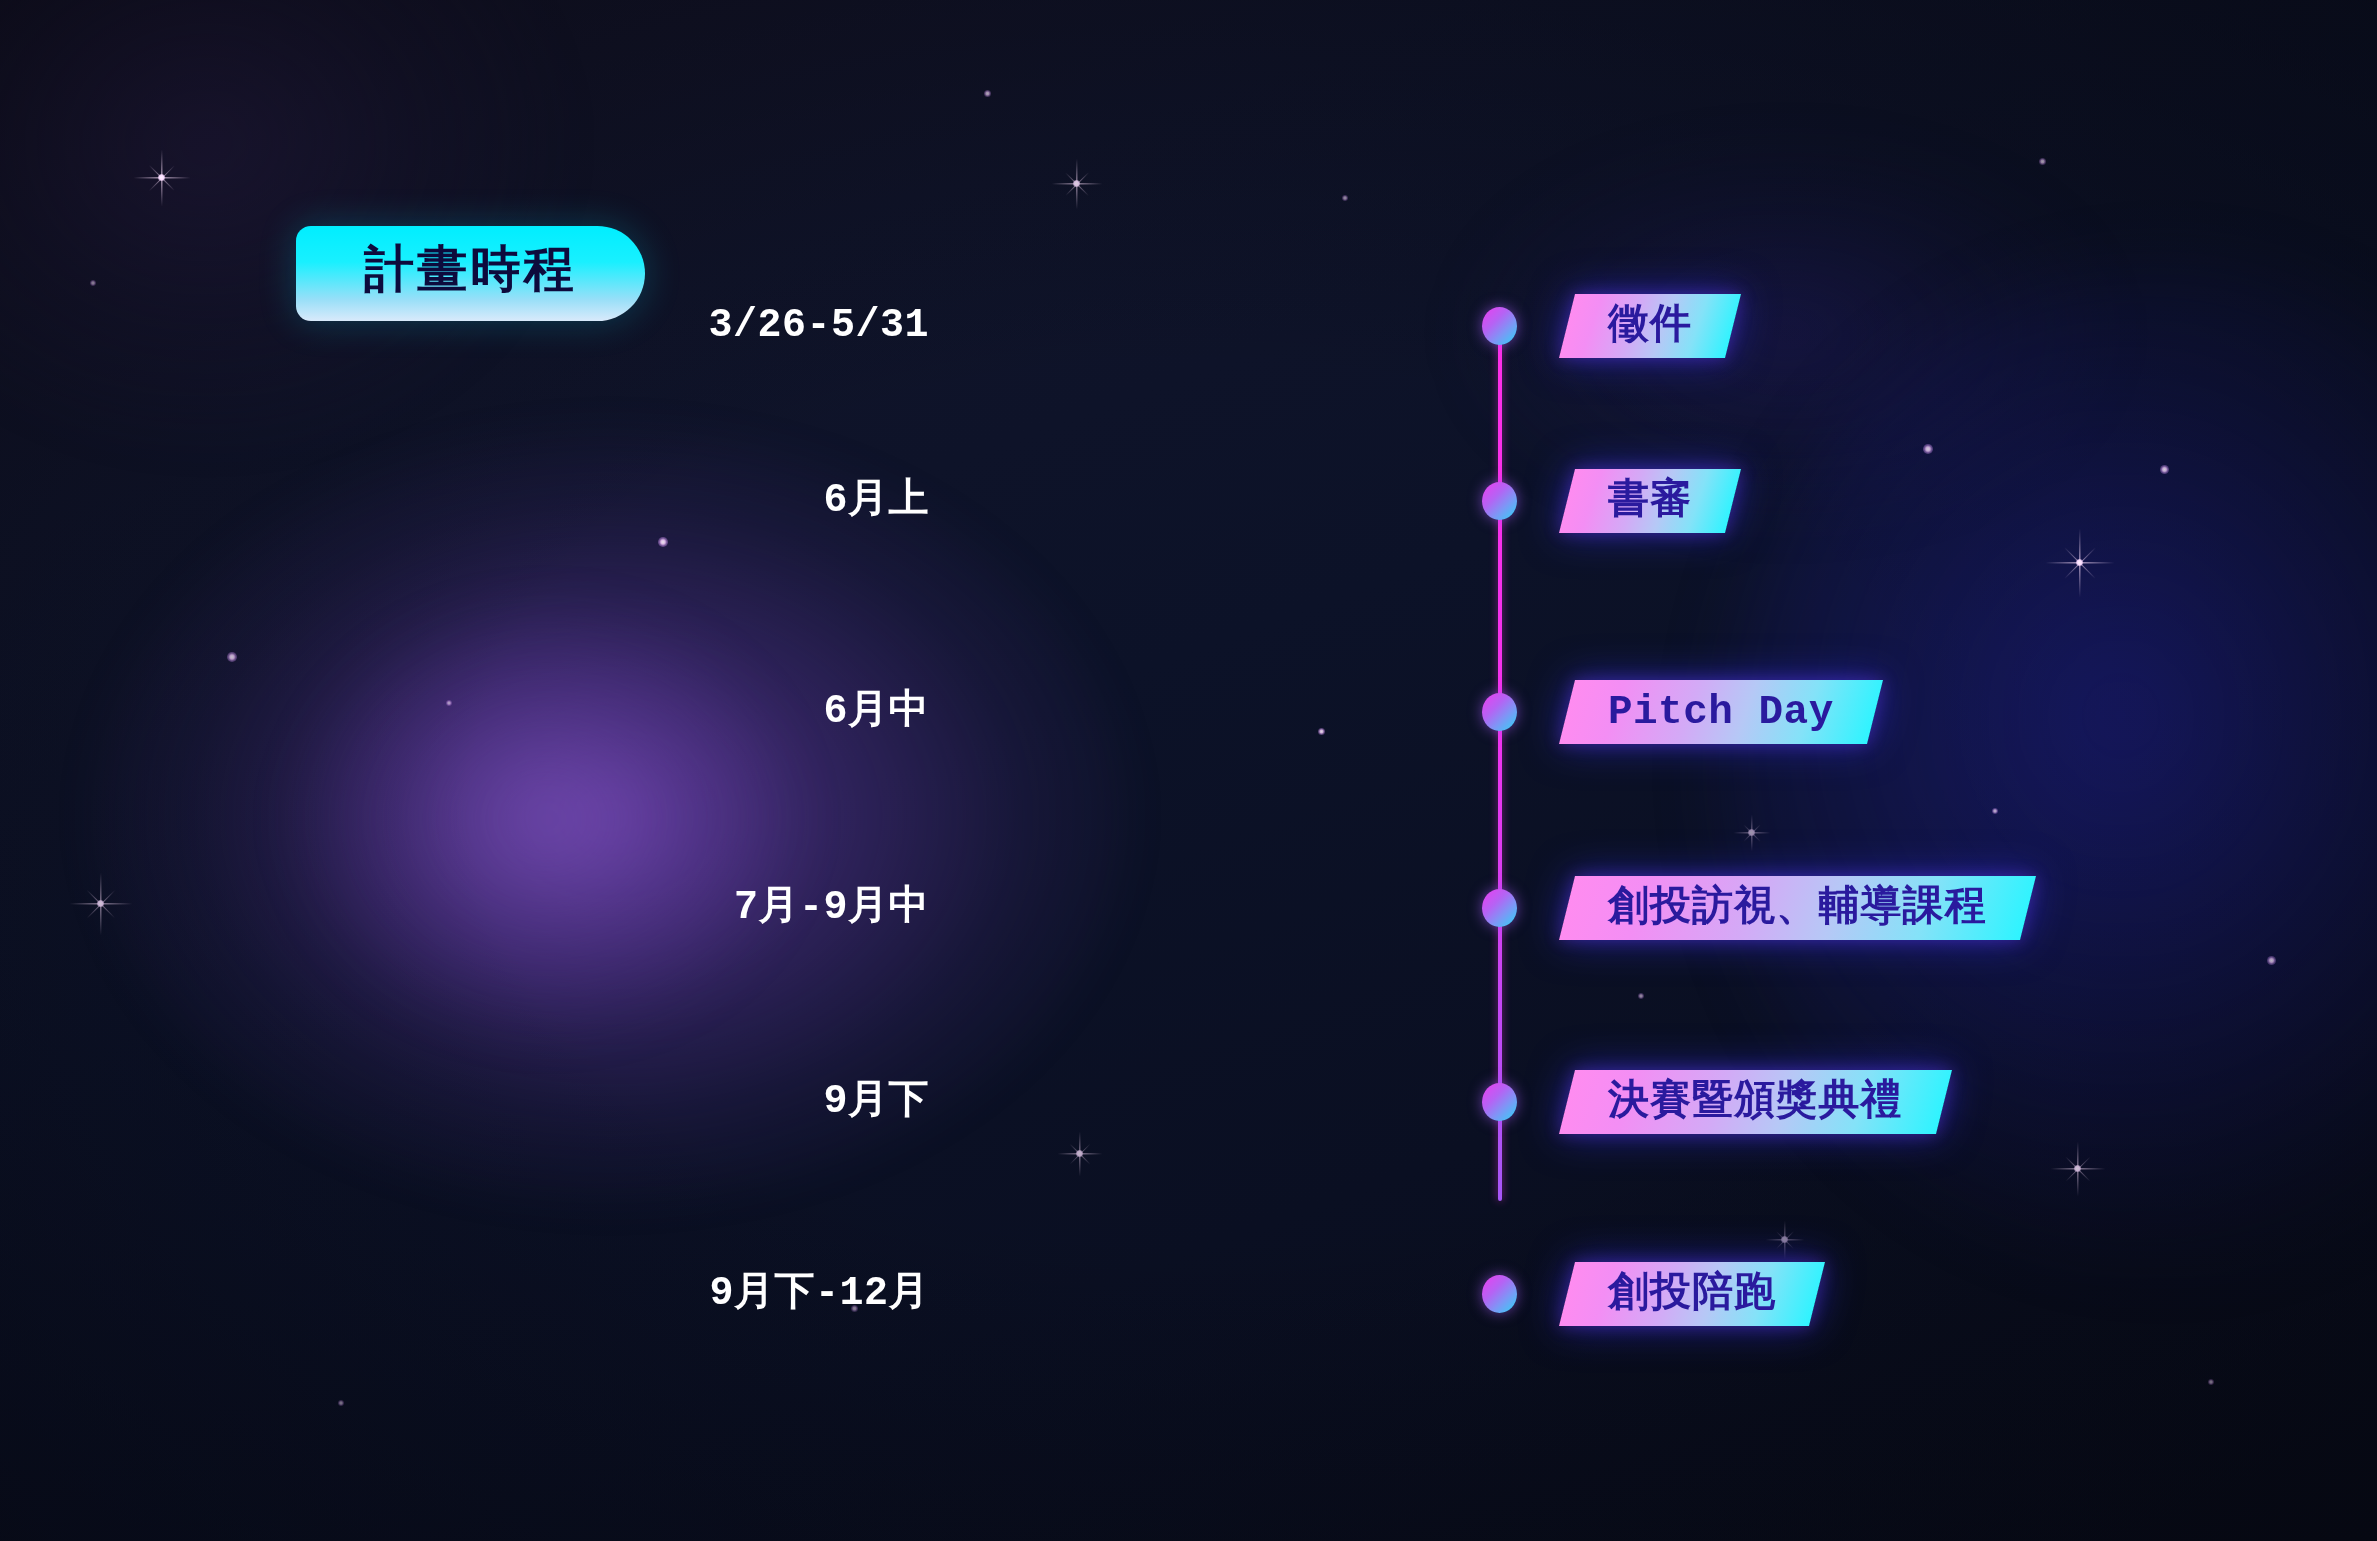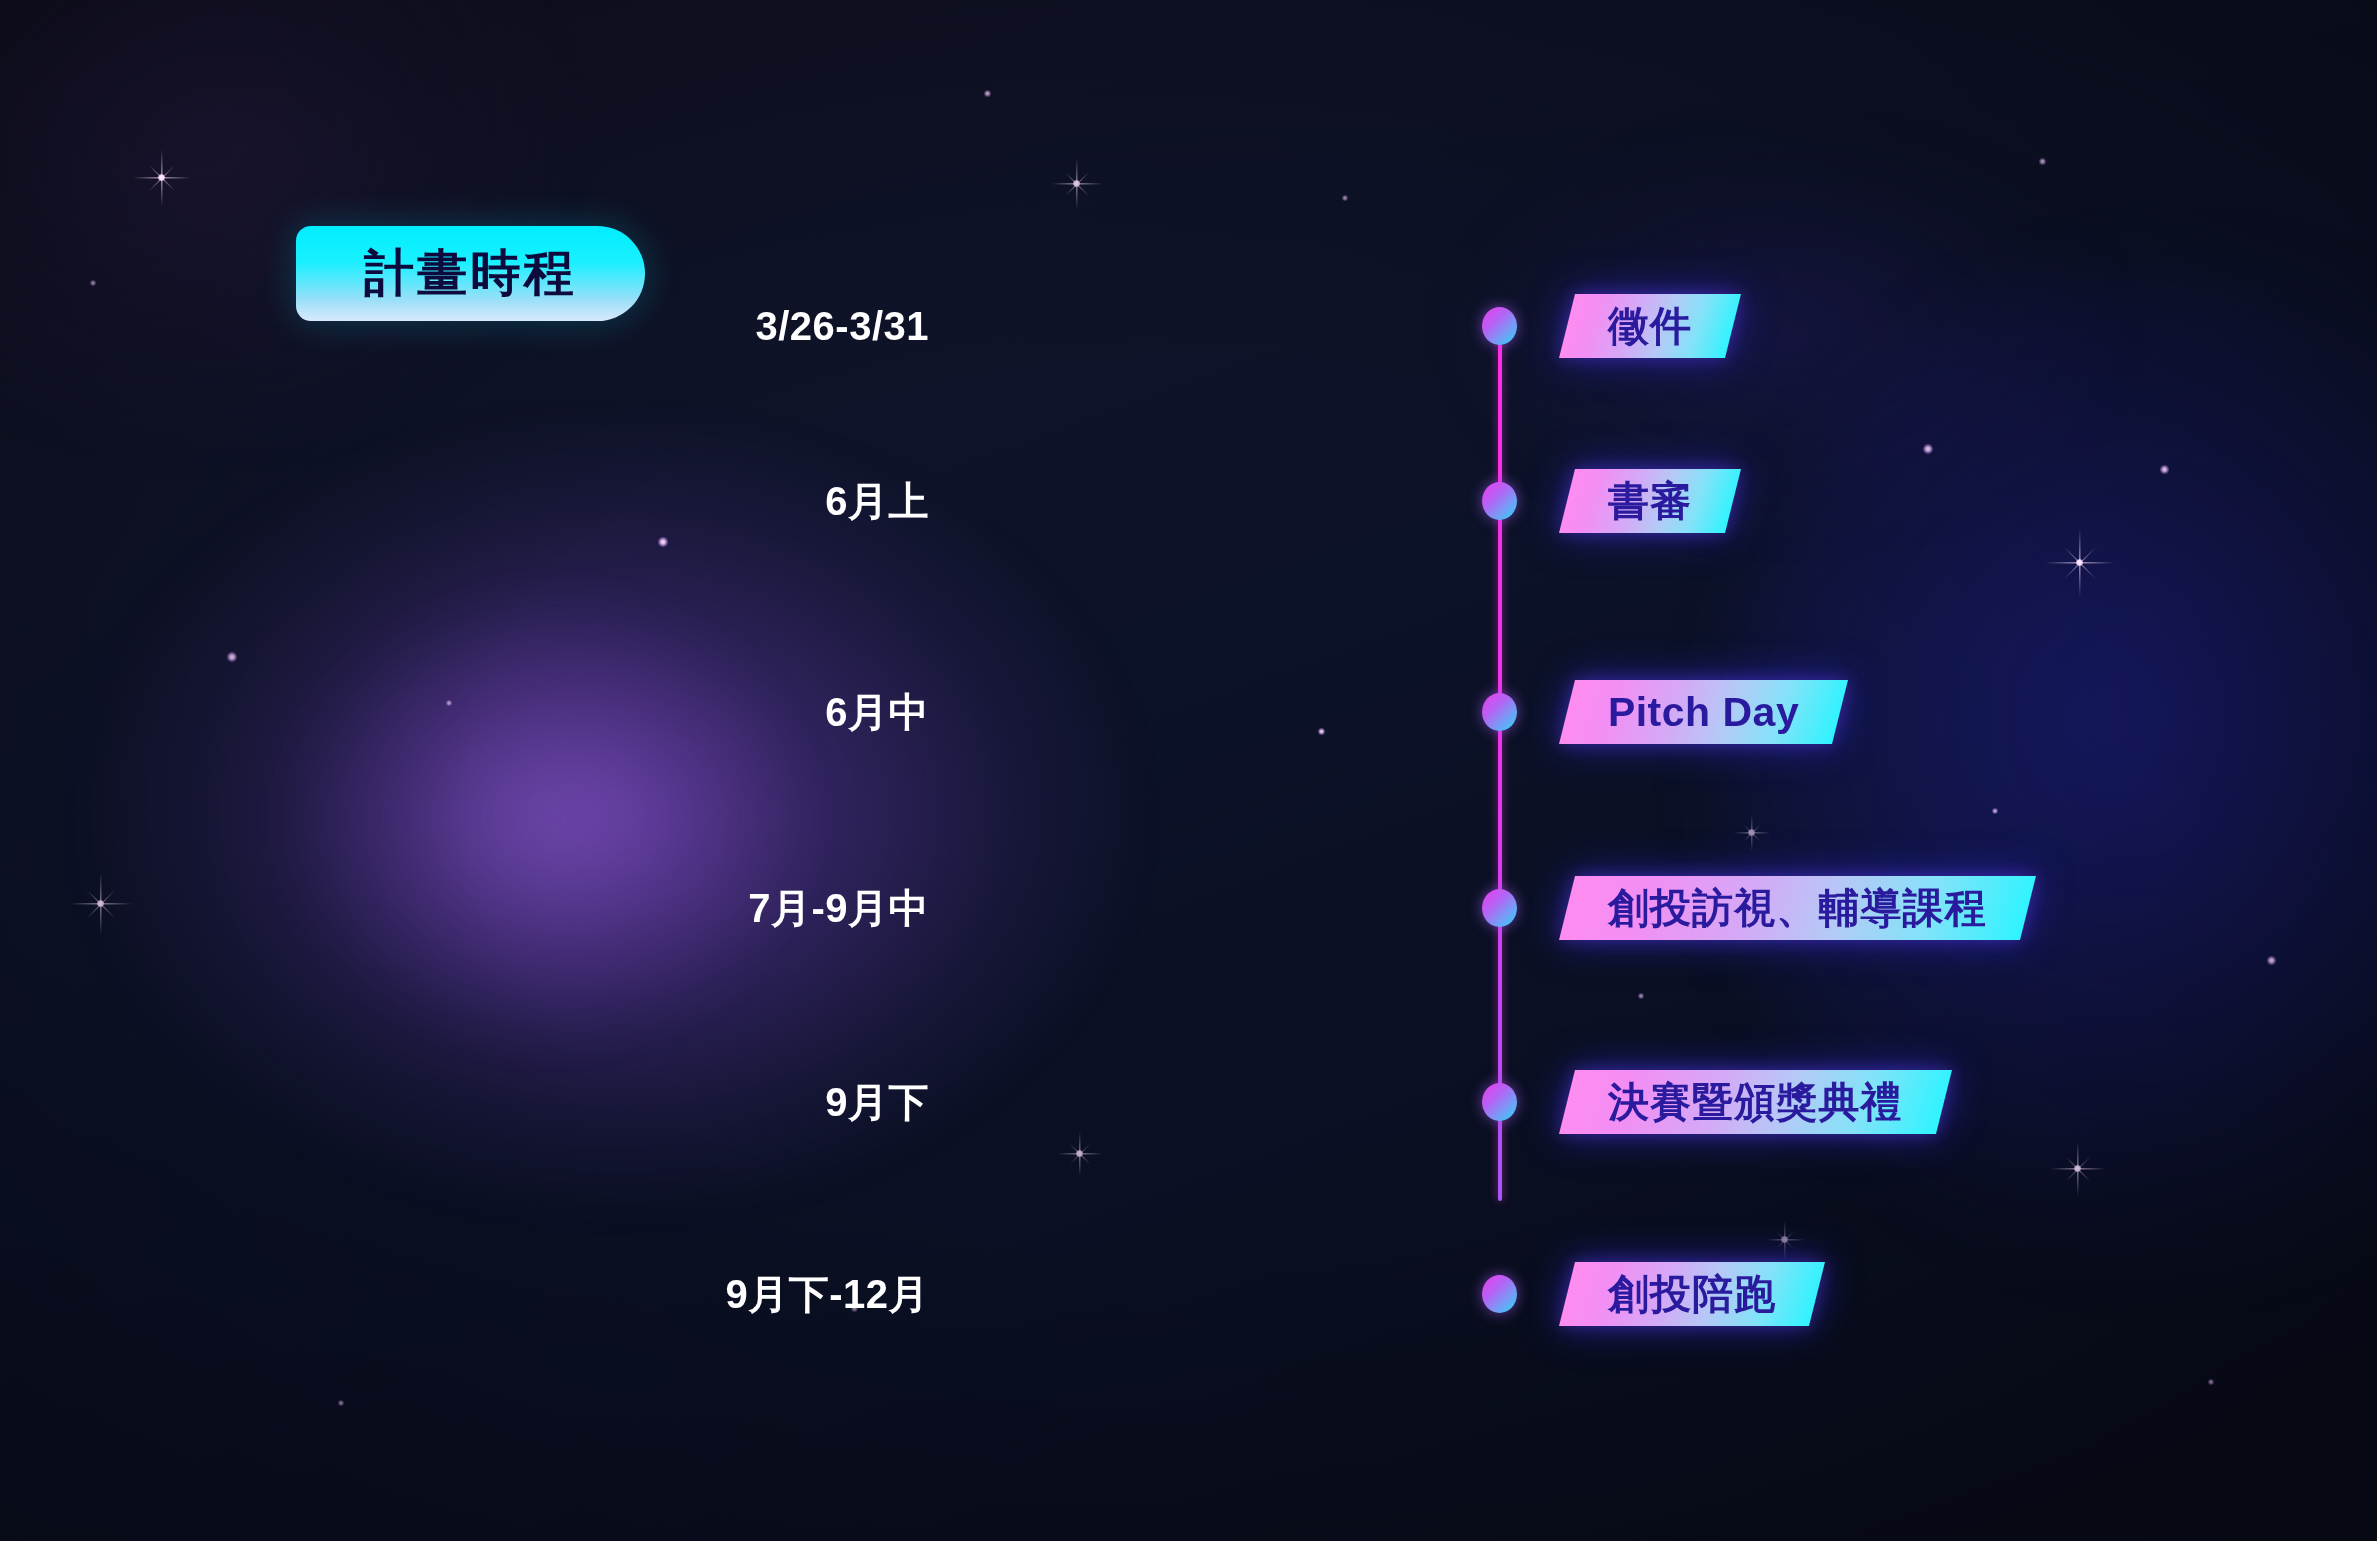--- a/index.html
+++ b/index.html
@@ -2,21 +2,21 @@
 <html style="font-size:8.5px"><head>
 <meta charset="utf-8">
 <style>
   * { margin:0; padding:0; box-sizing:border-box; }
   html,body { background:#06080f; }
 
   .stage{
     position:relative;
     width:2377px; height:1541px;
     overflow:hidden;
-    font-family:Liberation Sans, sans-serif;
+    font-family:Liberation Mono, monospace;
     background:#0a0c1a;
   }
 
   
   .bg-base{
     position:absolute; inset:0;
     background:
       linear-gradient(160deg,#161428 0%,#10142a 22%,#0c1228 45%,#0a0f22 70%,#080b18 100%);
   }
   .bg-glow{ position:absolute; border-radius:50%; pointer-events:none; }
@@ -227,21 +227,21 @@
 
   <div class="badge">
     <span class="badge-text">計畫時程</span>
   </div>
 
 
   <div class="timeline">
     <div class="tl-line"></div>
 
     <div class="tl-row" style="top:326px;">
-      <div class="tl-date">3/26-3/31</div>
+      <div class="tl-date">3/26-5/31</div>
       <div class="tl-dot"></div>
       <div class="tl-chip-wrap">
         <div class="tl-chip">
             <span class="tl-chip-text">徵件</span>
           </div>
       </div>
     </div>
 
     <div class="tl-row" style="top:501px;">
       <div class="tl-date">6月上</div>

